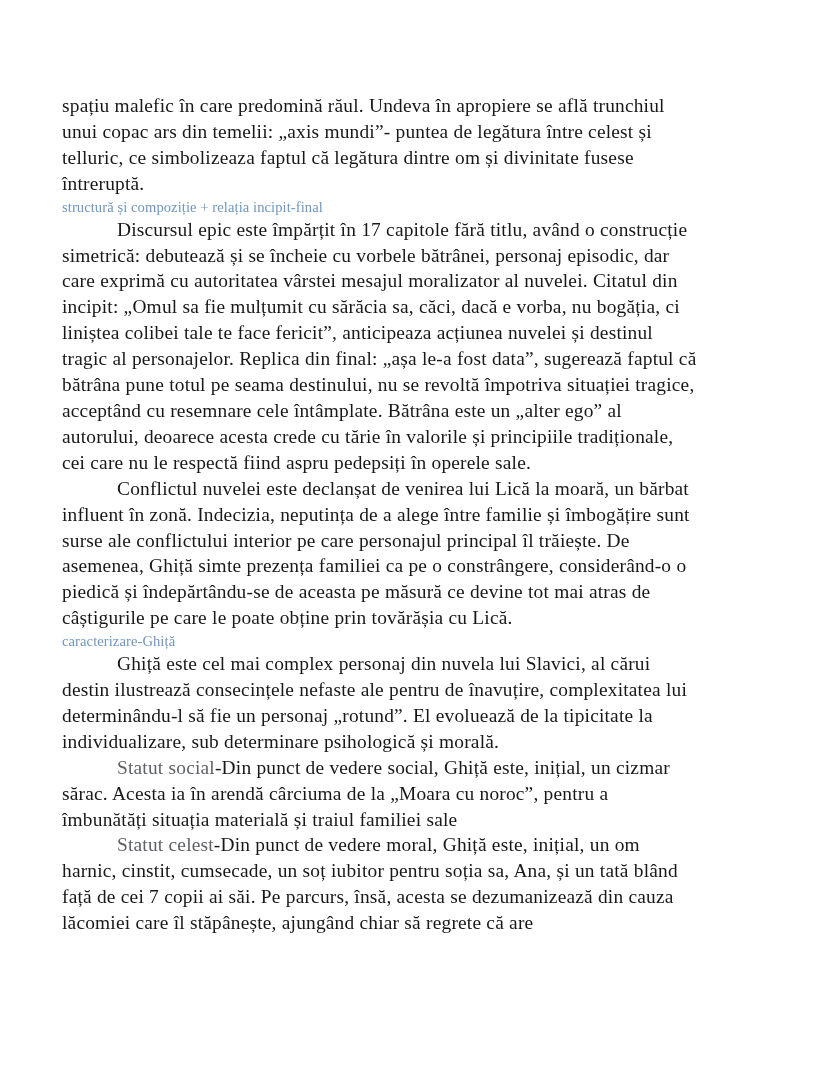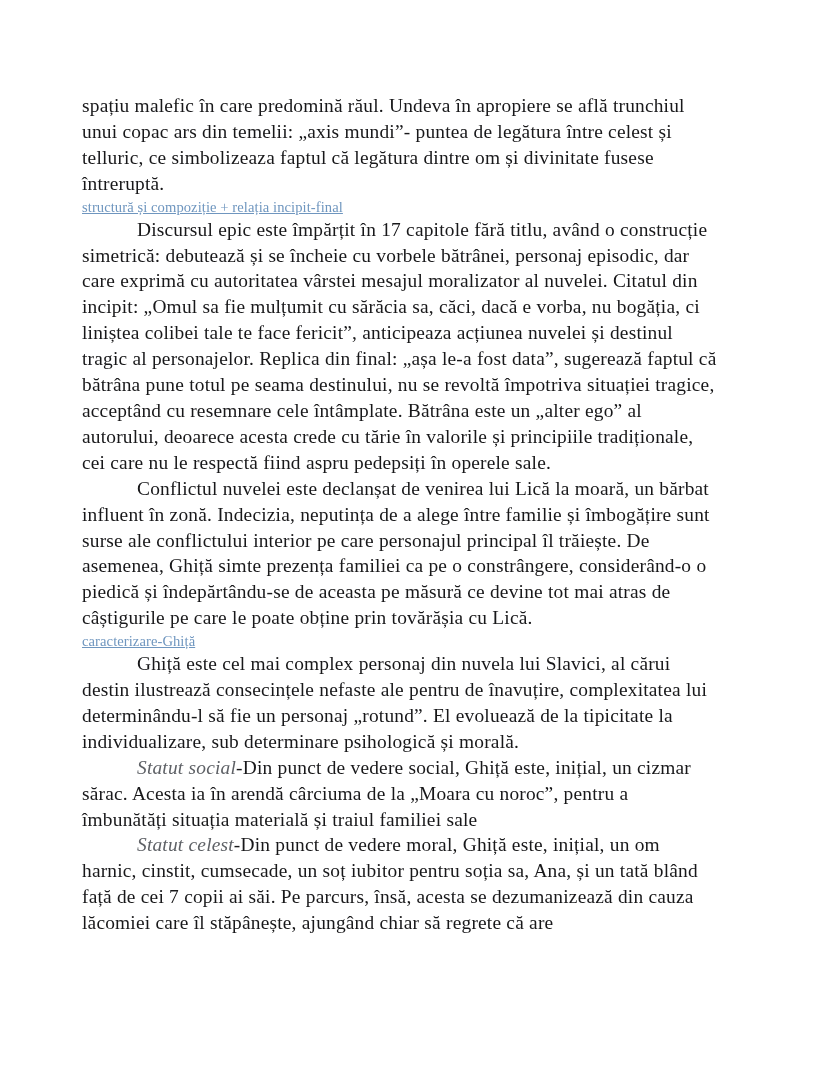--- a/index.html
+++ b/index.html
@@ -15,21 +15,21 @@
     font-family: "Liberation Serif", "DejaVu Serif", serif;
     color: #1a1a1a;
     -webkit-font-smoothing: antialiased;
   }
   .page {
     position: relative;
     width: 670px;
     height: 1071px;
     background: #ffffff;
     box-sizing: border-box;
-    padding: 93px 96px 0 82px;
+    padding: 93px 96px 0 62px;
   }
   .doc-body {
     width: 636px;
   }
   p.para {
     margin: 0;
     font-size: 19.4px;
     line-height: 25.9px;
     color: #18181a;
     text-align: left;
@@ -40,25 +40,23 @@
     text-indent: 55px;
   }
   .section-head {
     margin: 0;
     font-size: 14.6px;
     line-height: 20px;
     color: #6f96bf;
     font-weight: 400;
     letter-spacing: 0.005em;
     font-family: "Liberation Serif", "DejaVu Serif", serif;
-    text-decoration: underline;
   }
   .statut-label {
     color: #5e6166;
-    font-style: italic;
   }
 </style>
 </head>
 <body>
 
 <div class="page">
   <div class="doc-body">
 
     <p class="para">spațiu malefic în care predomină răul. Undeva în apropiere se află trunchiul unui copac ars din temelii: „axis mundi”- puntea de legătura între celest și telluric, ce simbolizeaza faptul că legătura dintre om și divinitate fusese întreruptă.</p>
 

